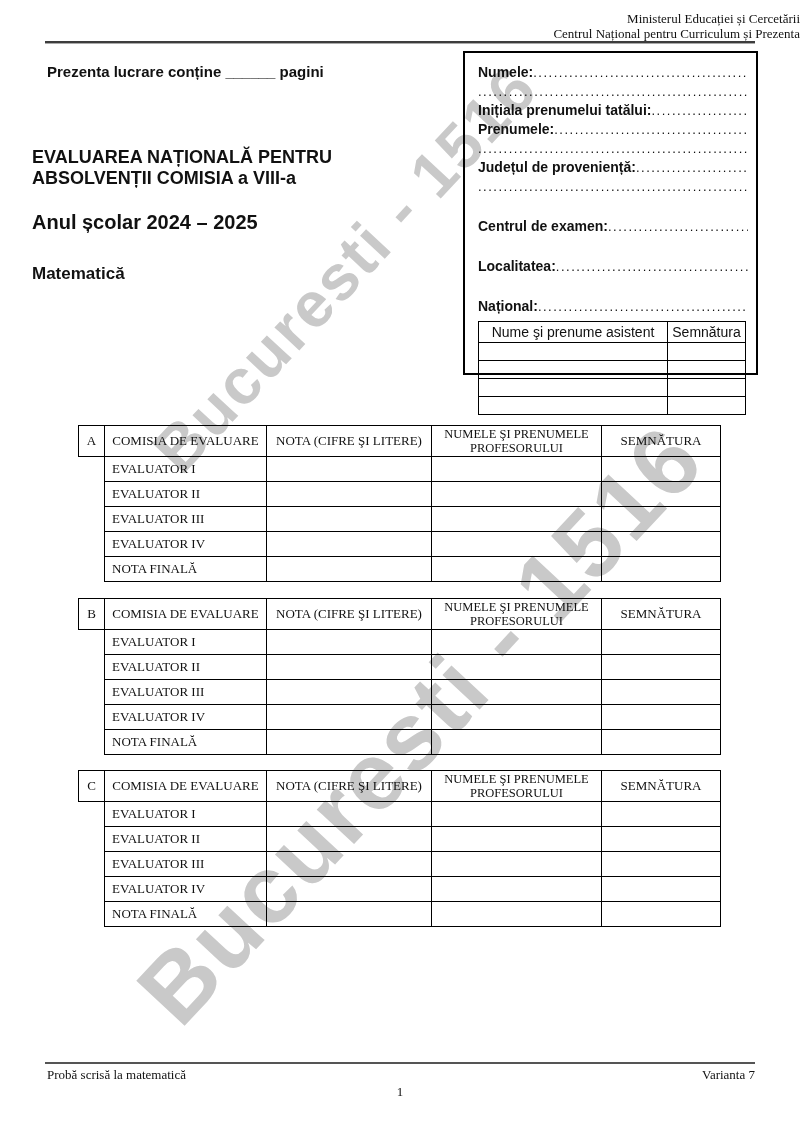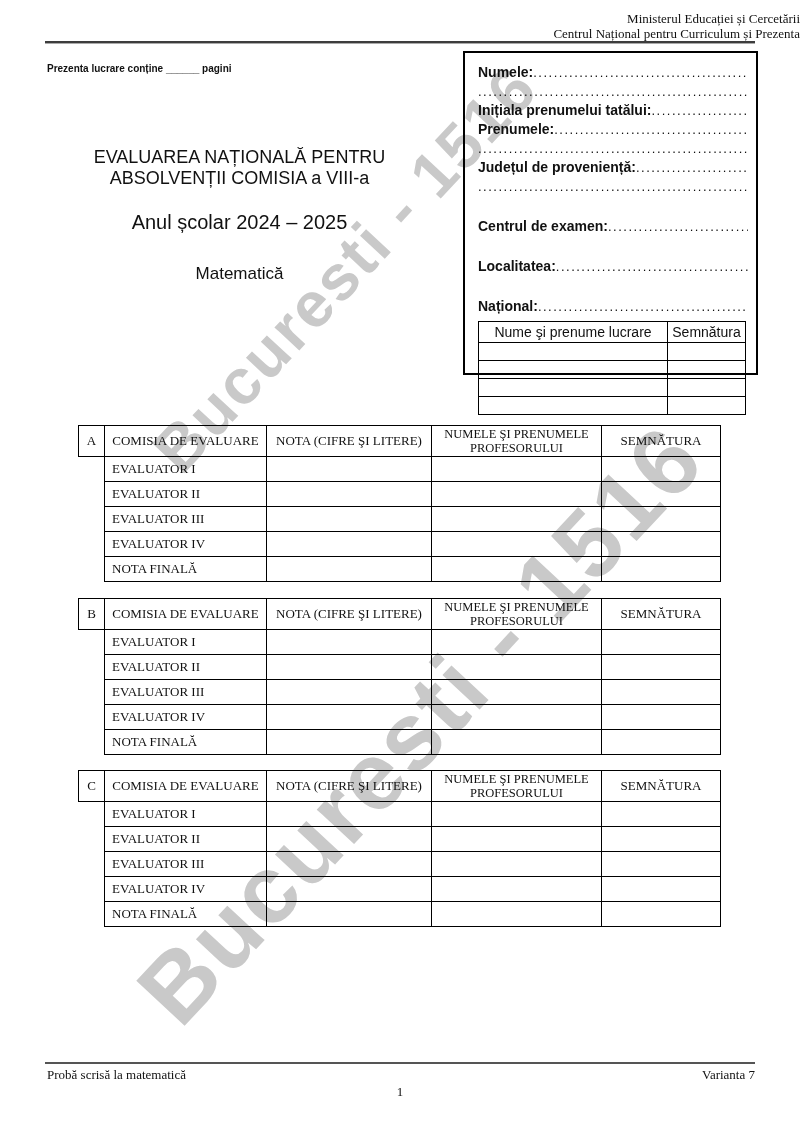--- a/index.html
+++ b/index.html
@@ -19,23 +19,23 @@
   .wm-upper { left:30px;  top:233px; width:630px; height:72px;  line-height:72px;
               font-size:64px; transform:rotate(-47deg); }
   
   .layer { position:absolute; inset:0; z-index:1; }
   
   .ministry { position:absolute; top:11px; left:0; width:100%; text-align:right;
               font-family:"Liberation Serif", serif; font-size:13px; line-height:15px; }
   .rule-top { position:absolute; top:41px; left:45px; width:710px; height:2px;
               background:#3d3d3d; border-bottom:1px solid #aaa; }
   
-  .pages-note { position:absolute; left:47px; top:63px; font-size:10px; font-weight:bold; }
-  .title-block { position:absolute; left:52px; top:147px; width:375px; text-align:center;
-                 font-weight:normal; }
+  .pages-note { position:absolute; left:47px; top:63px; font-size:15px; font-weight:bold; }
+  .title-block { position:absolute; left:32px; top:147px; width:375px; 
+                 font-weight:bold; }
   .title-main { font-size:18px; line-height:21px; }
   .school-year { font-size:20px; margin-top:22px; }
   .subject { font-size:17px; margin-top:30px; }
   
   .name-box { position:absolute; left:463px; top:51px; width:295px; height:324px;
               border:2px solid #000; box-sizing:border-box; padding:8px 8px 0 13px; }
   .nb-row { display:flex; align-items:flex-end; height:19px; font-size:14px;
             font-weight:bold; overflow:hidden; }
   .nb-row.spaced { margin-top:21px; }
   .nb-label { white-space:nowrap; }
@@ -132,21 +132,21 @@
         <span class="dots">........................................................................................................................</span>
       </div>
 
       <table class="assistant-table">
         <colgroup>
             <col style="width:190px">
             <col style="width:78px">
           </colgroup>
         <tbody id="assistant-tbody">
           <tr class="at-head">
-            <td>Nume şi prenume lucrare</td>
+            <td>Nume şi prenume asistent</td>
             <td>Semnătura</td>
           </tr>
         <tr class="at-row">
               <td></td>
               <td></td>
             </tr>
             <tr class="at-row">
               <td></td>
               <td></td>
             </tr>

